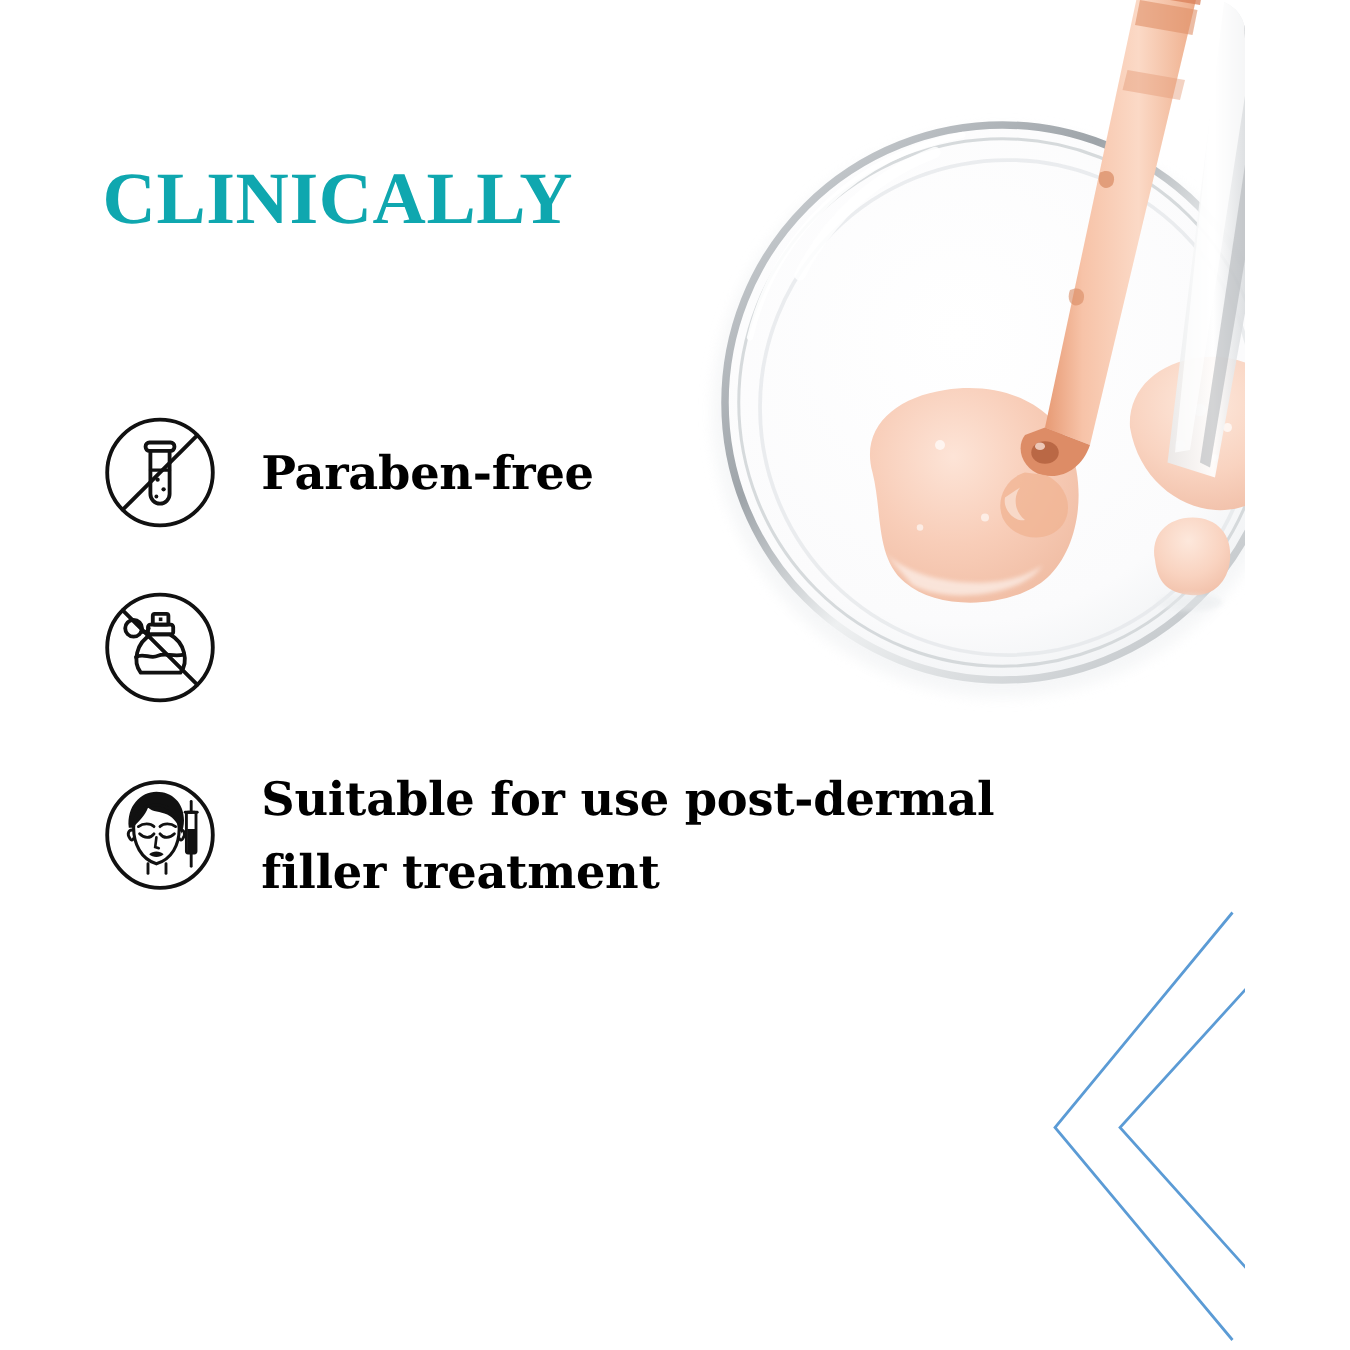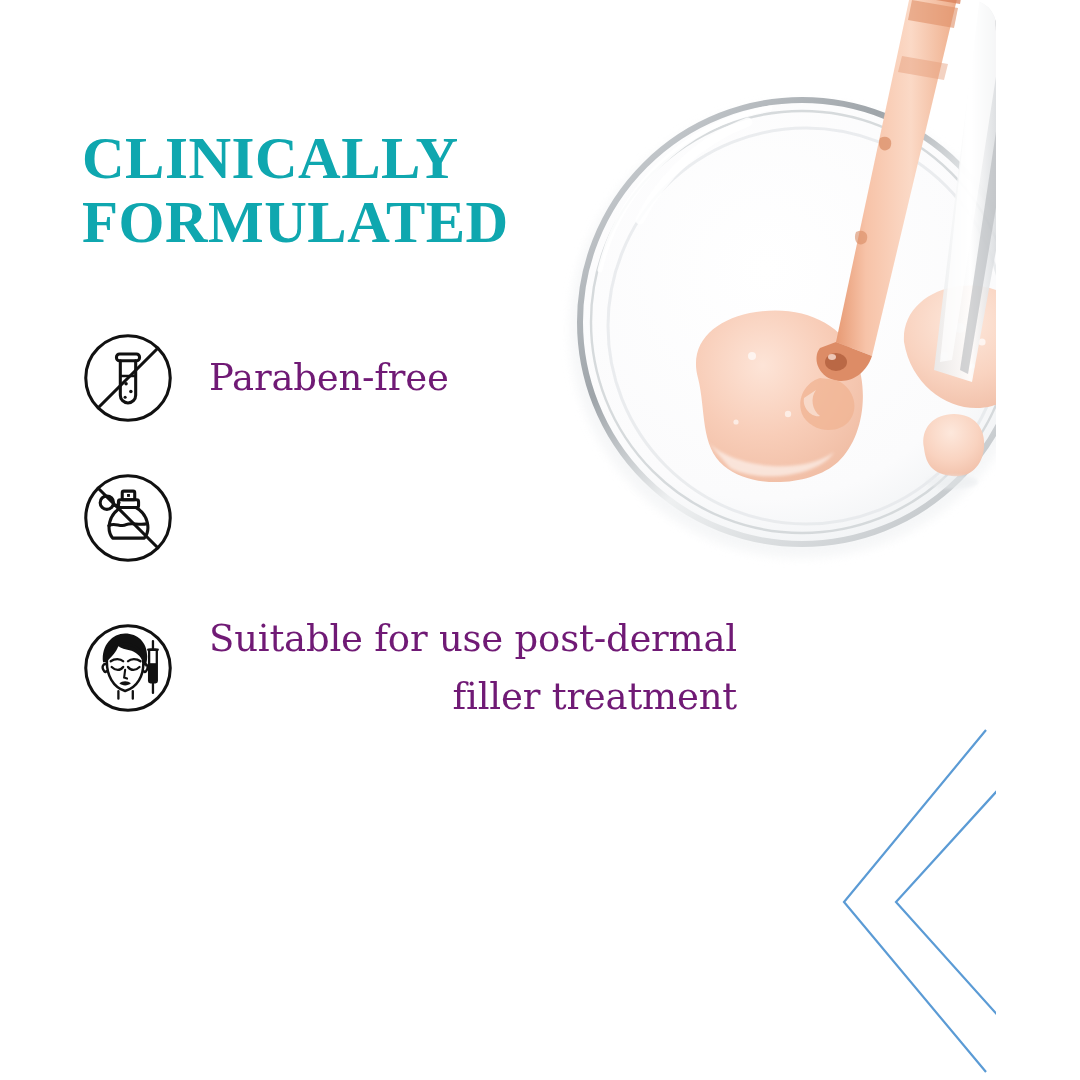--- a/index.html
+++ b/index.html
@@ -49,27 +49,26 @@
   .benefit:last-child { margin-bottom: 16px; }
   .benefit-icon {
     flex: 0 0 auto;
     width: 96px;
     height: 96px;
     display: block;
   }
   .benefit-label {
     margin-left: 33px;
     font-family: "DejaVu Serif", "Liberation Serif", serif;
-    font-weight: 400;
+    font-weight: 700;
     font-size: 37px;
     line-height: 56px;
-    color: #701a75;
+    color: #000000;
     letter-spacing: -0.2px;
     white-space: pre-line;
-    text-align: right;
   }
   .benefit.two-line .benefit-label { font-size: 37px; line-height: 58px; }
 
   
   #photo {
     position: absolute;
     left: 520px;
     top: -30px;
     width: 600px;
     height: 790px;
@@ -201,21 +200,20 @@
         <path d="M 566 -60 L 600 -60 L 600 44 L 572 34 Z" fill="#26292b" opacity="0.85"></path>
         <ellipse cx="556" cy="206" rx="58" ry="62" fill="#b9bec2" opacity="0.45" filter="url(#softBlur)"></ellipse>
       </g>
 
       <path d="M 120 250 A 200 200 0 0 1 228 152" fill="none" stroke="#ffffff" stroke-width="9" opacity="0.85" stroke-linecap="round"></path>
     </svg>
   </div>
 
   <h1 id="headline">
     <span class="hl-line">CLINICALLY</span>
-    <span class="hl-line">FORMULATED</span>
   </h1>
 
   <div id="benefits">
 
     <div class="benefit">
       <svg class="benefit-icon" viewBox="0 0 100 100">
         <g fill="none" stroke="#111111" stroke-width="3.2" stroke-linecap="round" stroke-linejoin="round">
           <circle cx="50" cy="50" r="44"></circle>
           <line x1="19" y1="81" x2="81" y2="19"></line>
           <rect x="38" y="25" width="24" height="7" rx="3.2"></rect>

